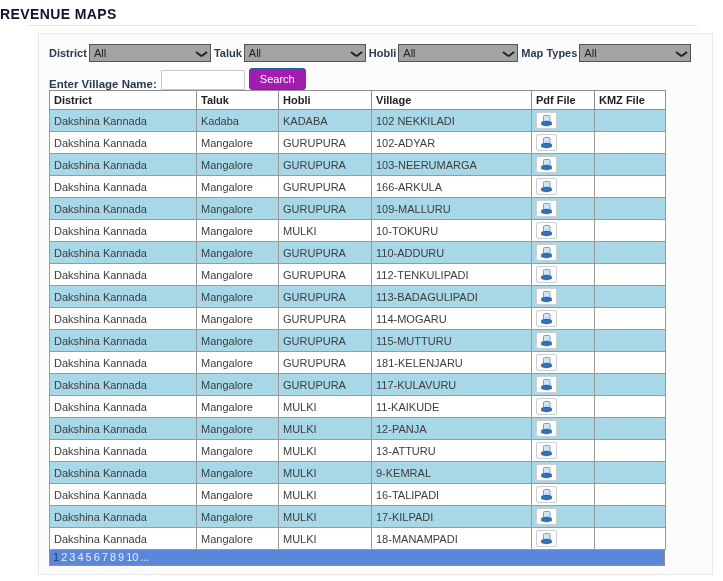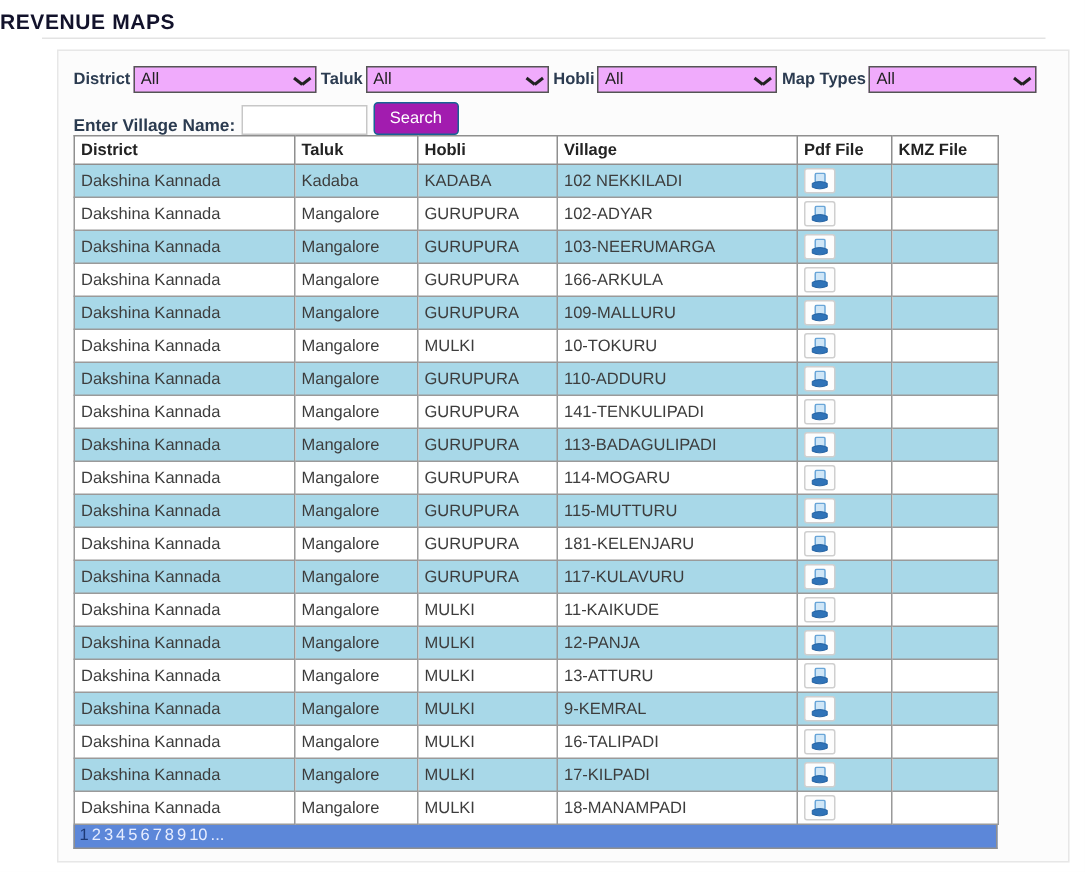--- a/index.html
+++ b/index.html
@@ -25,21 +25,21 @@
   }
   .filters-row {
     position:absolute; left:10px; top:9px; height:20px;
     display:flex; align-items:center; white-space:nowrap;
   }
   .filter-label {
     font-size:11px; font-weight:bold; color:#2b3b50; margin:0 2px 0 3px;
   }
   .filter-label:first-child { margin-left:0; }
   .select {
-    height:18px; background:#f0abfc; border:1px solid #555;
+    height:18px; background:#a3a3a3; border:1px solid #555;
     display:inline-flex; align-items:center; justify-content:space-between;
     padding:0 4px; font-size:11px; color:#222; box-sizing:border-box;
     cursor:default;
   }
   .sel-district { width:122px; }
   .sel-taluk { width:122px; }
   .sel-hobli { width:120px; }
   .sel-maptypes { width:112px; }
   .chev {
     width:9px; height:5px; position:relative; display:inline-block; margin-left:4px;
@@ -241,21 +241,21 @@
     <rect x="3.5" y="0.5" width="6.5" height="6.5" rx="1" fill="#cfe6f7" stroke="#6aa6d8"></rect>
     <path d="M1.5 7.2 Q6.5 4.8 11.5 7.2 L11.5 9.8 Q6.5 12 1.5 9.8 Z" fill="#2f73b8" stroke="#1d5c9e" stroke-width="0.6"></path>
   </svg>
               </button></td>
             <td></td>
           </tr>
           <tr class="">
             <td>Dakshina Kannada</td>
             <td>Mangalore</td>
             <td>GURUPURA</td>
-            <td>141-TENKULIPADI</td>
+            <td>112-TENKULIPADI</td>
             <td><button class="pdf-btn">
                 <svg width="13" height="12" viewBox="0 0 13 12" aria-hidden="true">
     <rect x="3.5" y="0.5" width="6.5" height="6.5" rx="1" fill="#cfe6f7" stroke="#6aa6d8"></rect>
     <path d="M1.5 7.2 Q6.5 4.8 11.5 7.2 L11.5 9.8 Q6.5 12 1.5 9.8 Z" fill="#2f73b8" stroke="#1d5c9e" stroke-width="0.6"></path>
   </svg>
               </button></td>
             <td></td>
           </tr>
           <tr class="alt">
             <td>Dakshina Kannada</td>

